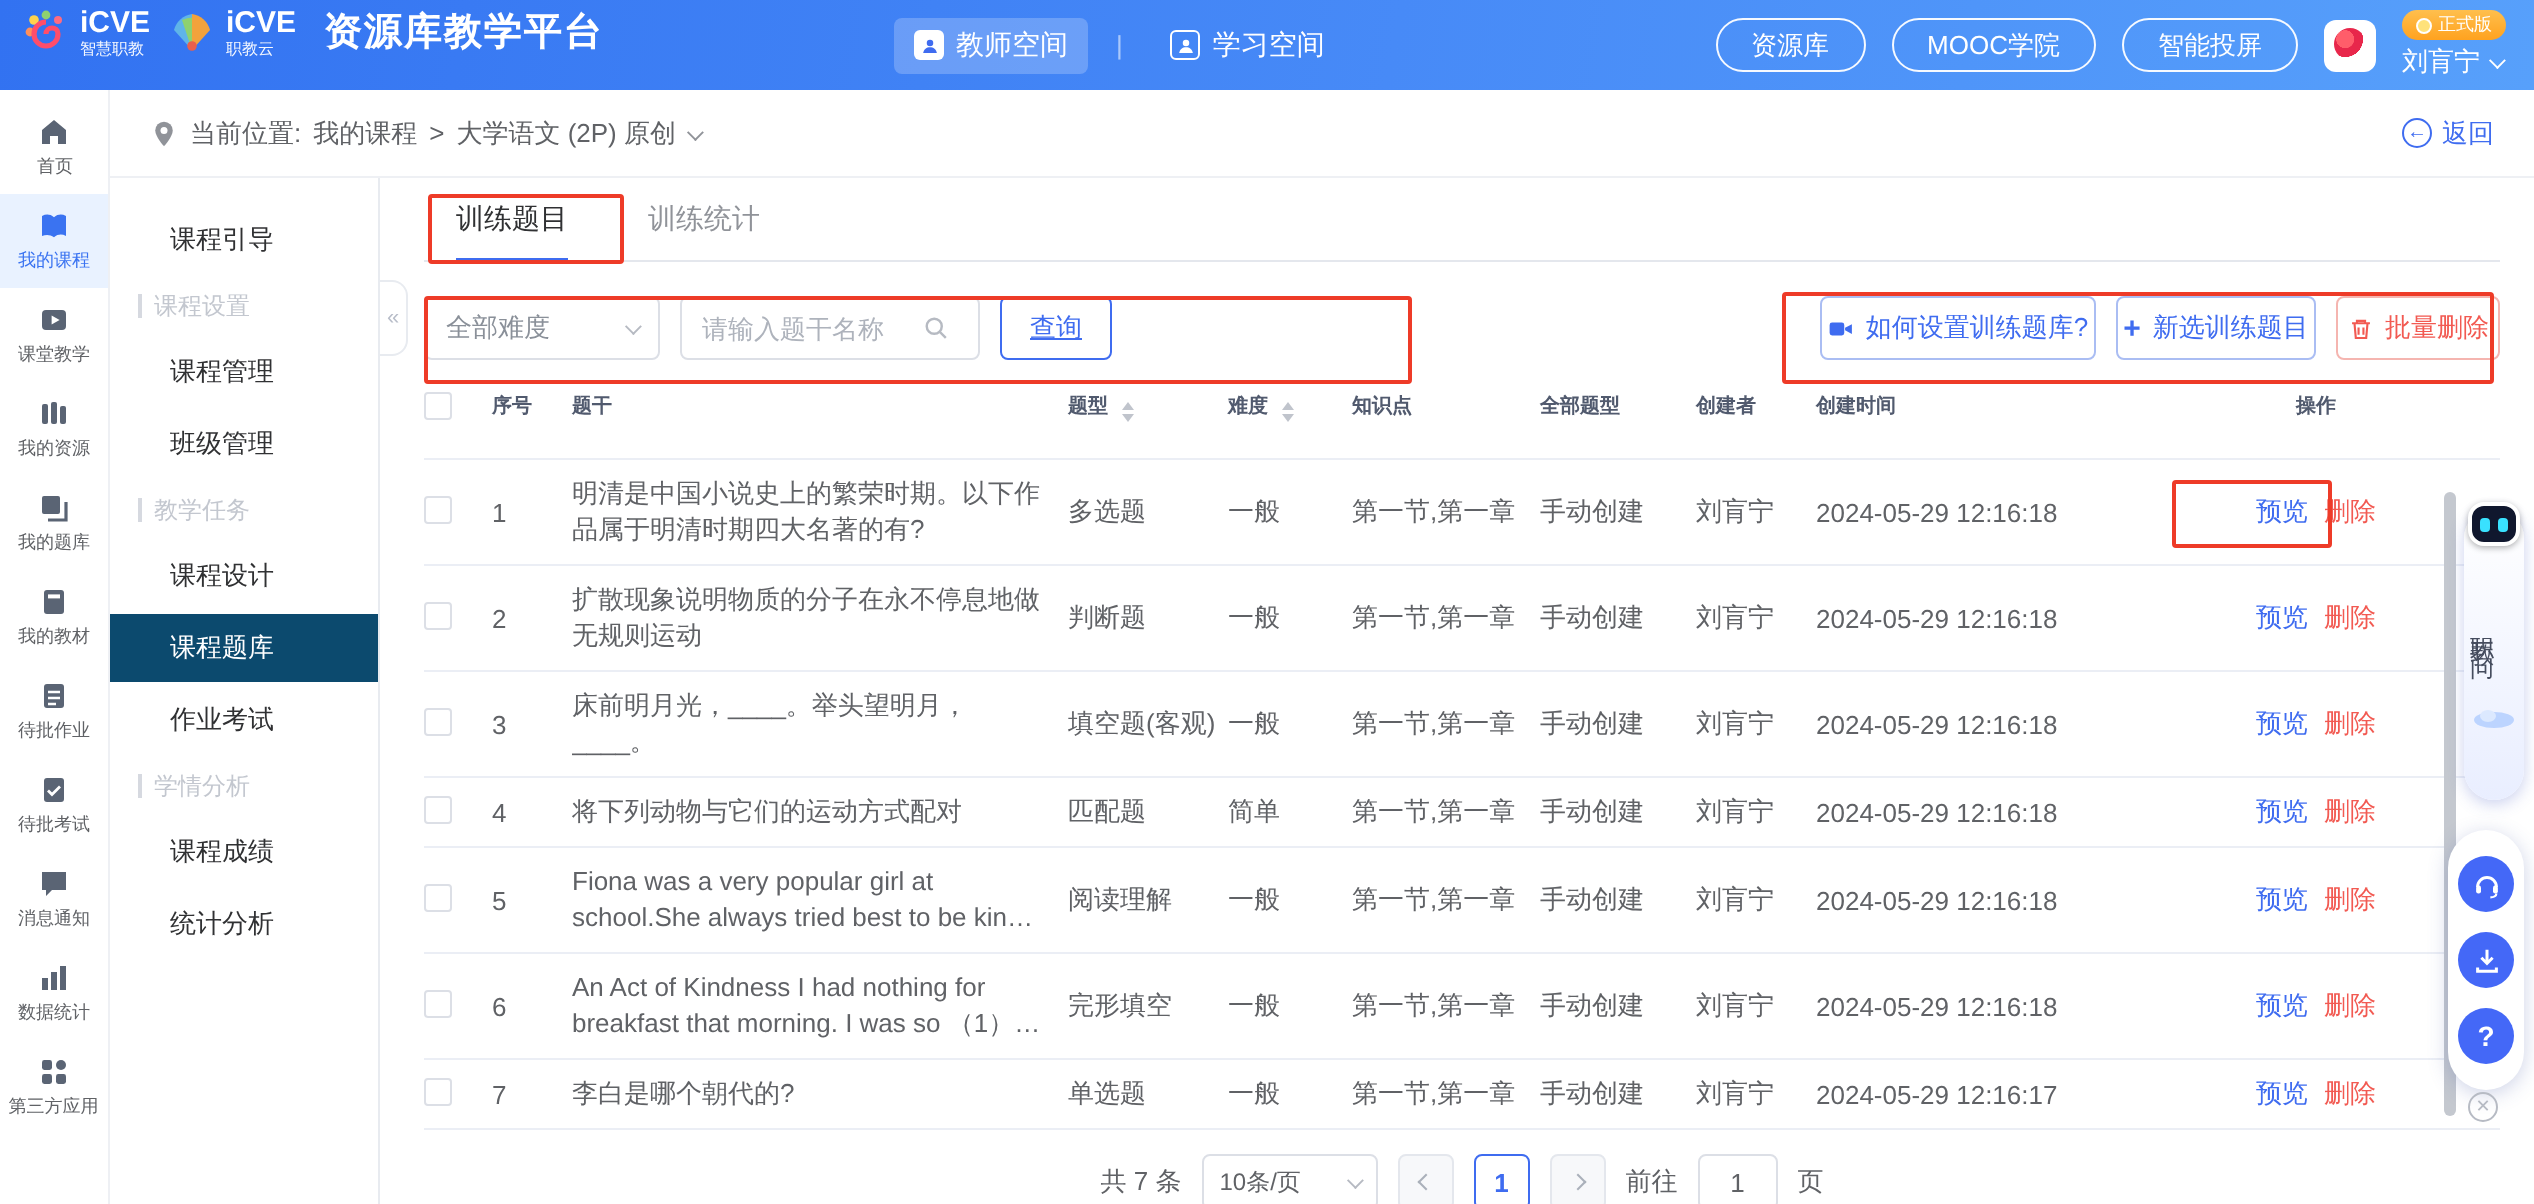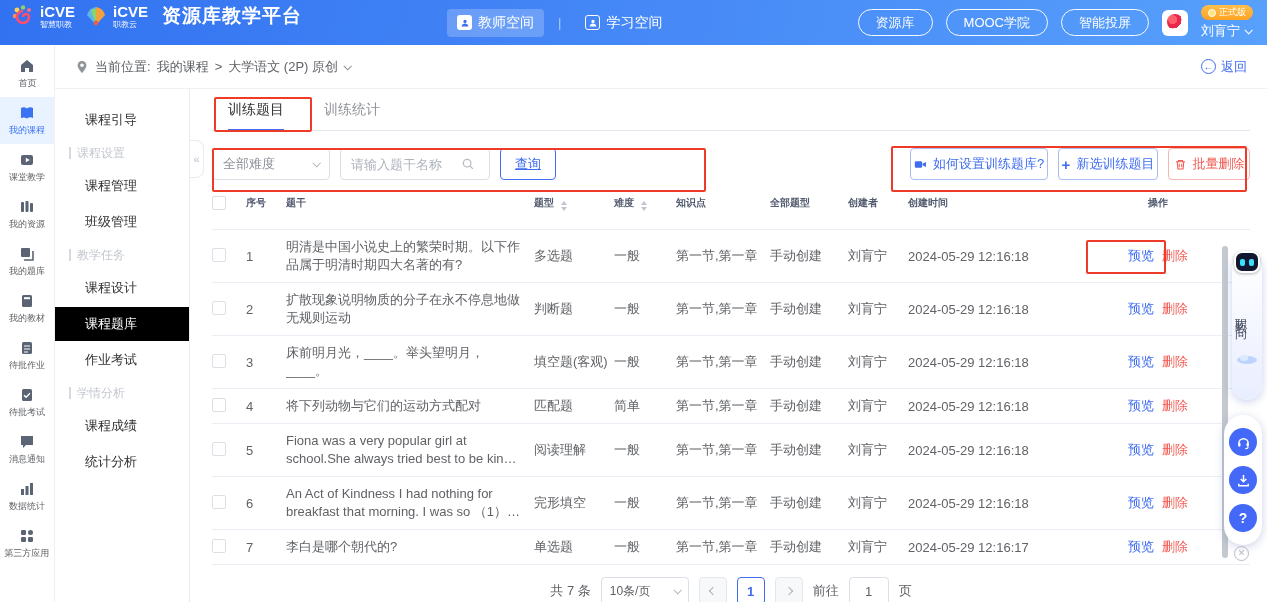--- a/index.html
+++ b/index.html
@@ -58,21 +58,21 @@
   .rail-item .ric { width:16px; height:16px; }
   .rail-item .ric svg { width:16px; height:16px; fill:currentColor; }
   .rail-item .rlb { font-size:9.5px; color:#606266; transform:scale(.95); white-space:nowrap; }
   .rail-item.active { background:#e9f2ff; color:#3a73f1; }
   .rail-item.active .rlb { color:#3a73f1; }
 
   
   .submenu { position:absolute; left:55px; top:89px; bottom:0; width:135px; background:#fff;
     border-right:1px solid #e8ebf0; padding-top:12px; z-index:4; }
   .sm-item { height:34px; line-height:34px; margin:2px 0; padding-left:30px; font-size:13px; color:#303133; cursor:pointer; }
-  .sm-item.active { background:#000000; color:#fff; }
+  .sm-item.active { background:#0c4a6e; color:#fff; }
   .sm-section { height:28px; display:flex; align-items:center; padding-left:14px; font-size:12px; color:#c3c7cf;text-align:right; }
   .sm-section .bar { display:inline-block; width:2px; height:12px; background:#d6d9e0; margin-right:6px; }
   .collapse-handle { position:absolute; left:190px; top:140px; width:14px; height:38px; background:#fff;
     border:1px solid #e8ebf0; border-left:none; border-radius:0 8px 8px 0; display:flex; align-items:center;
     justify-content:center; color:#b8bdc9; font-size:11px; cursor:pointer; z-index:6; }
 
   
   .content { position:absolute; left:190px; top:89px; right:0; bottom:0; background:#fff; padding:0 17px 0 22px; }
   .tabs { display:flex; gap:40px; height:42px; border-bottom:1px solid #e4e7ed; padding-left:16px; }
   .tab { font-size:14px; color:#909399; line-height:40px; cursor:pointer; position:relative; }

